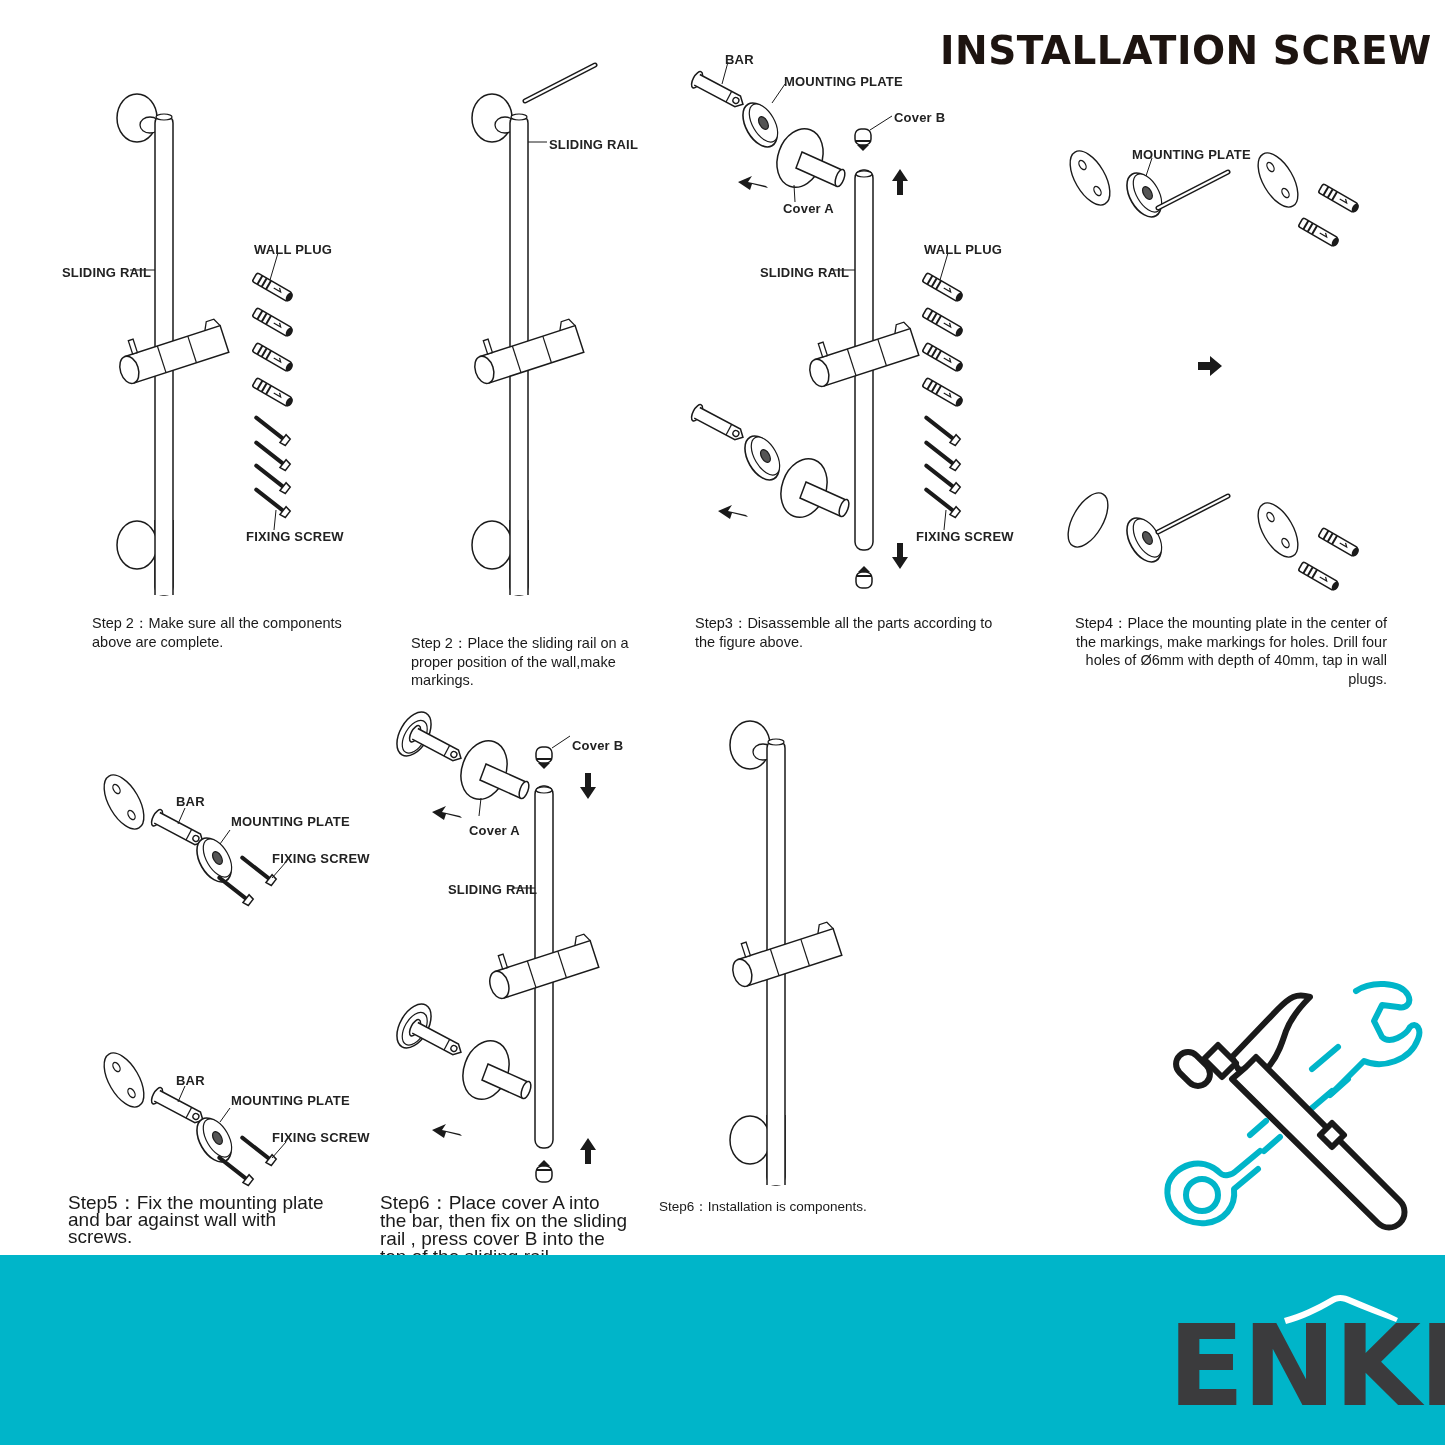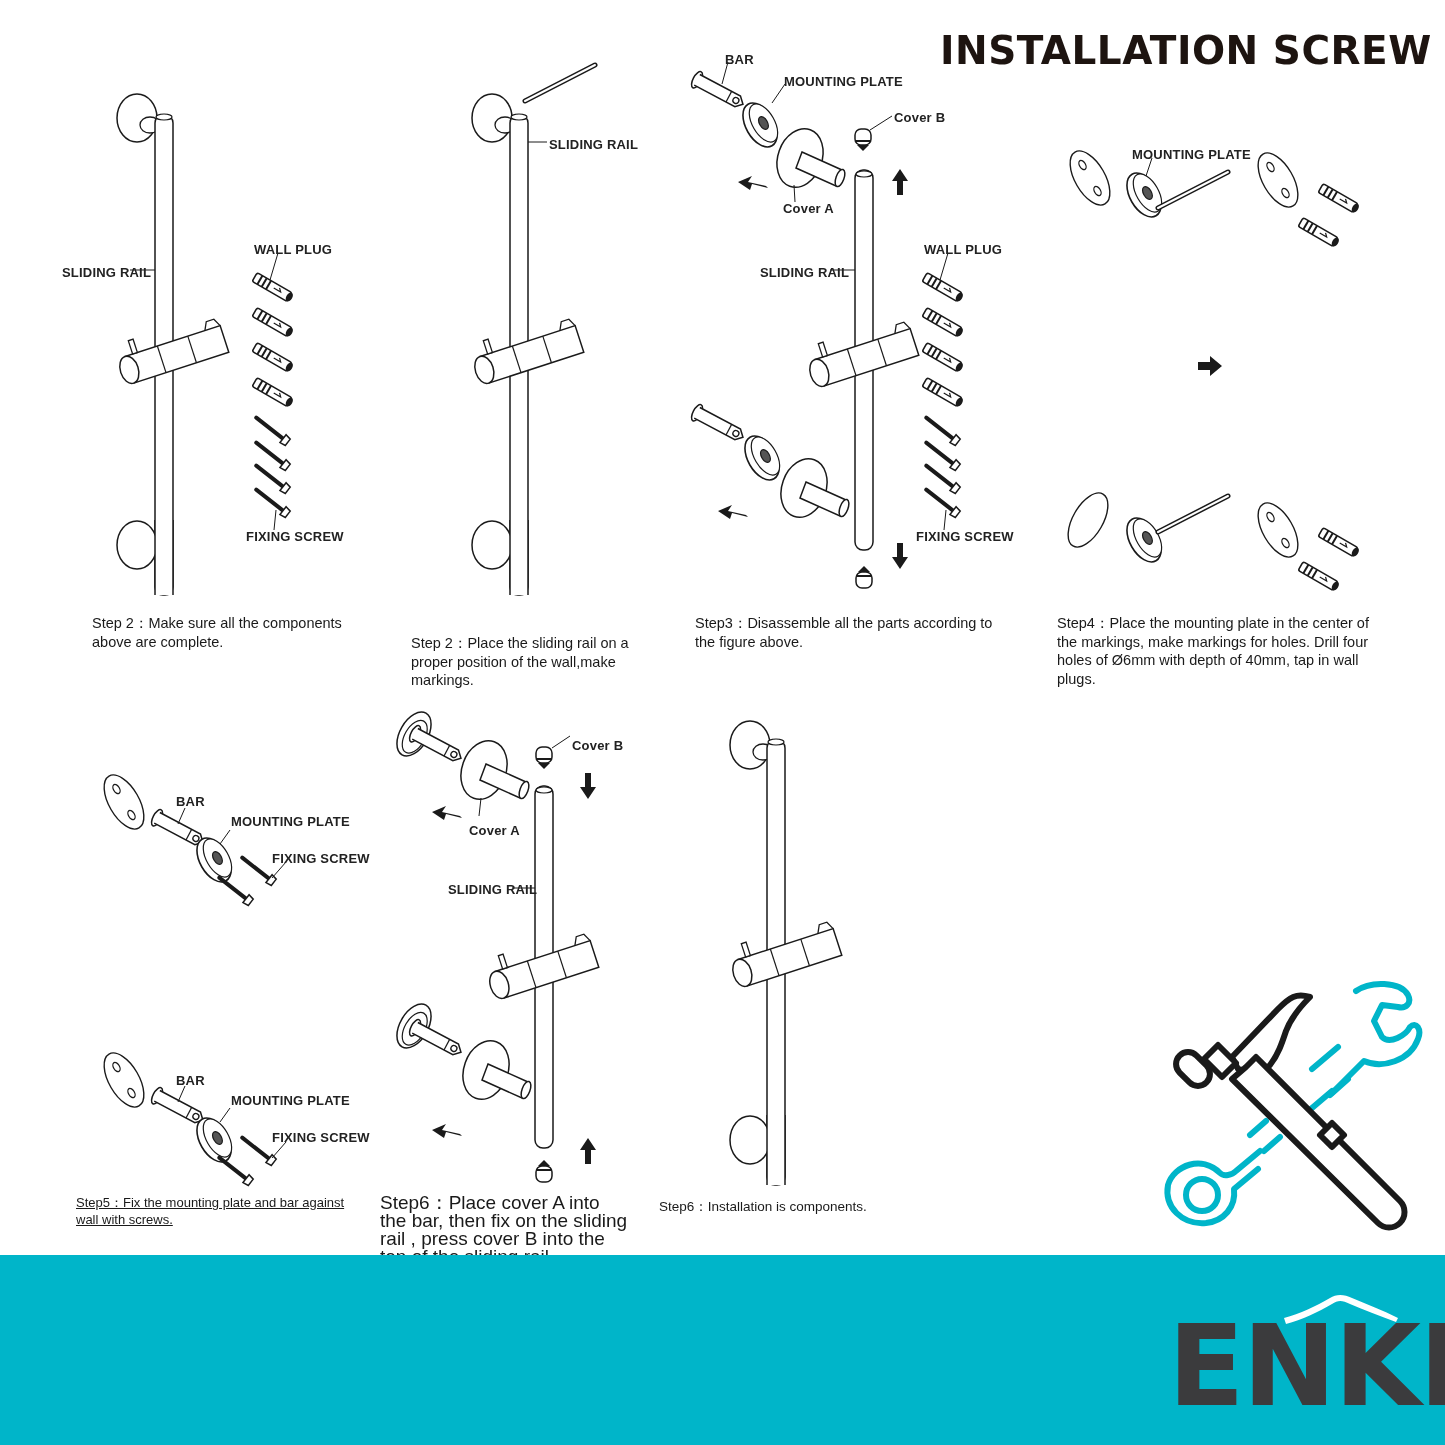--- a/index.html
+++ b/index.html
@@ -218,21 +218,21 @@
     <path d="M158 262 h12 v-6 l12 10 l-12 10 v-6 h-12 z" fill="#1a1a1a"></path>
     <ellipse cx="48" cy="420" rx="15" ry="30" transform="rotate(30 48 420)" fill="#fff" stroke="#1a1a1a" stroke-width="1.4"></ellipse>
     <use href="#mplate" x="104" y="440"></use>
     <use href="#pencil" x="118" y="432"></use>
     <use href="#oval2" x="238" y="430"></use>
     <use href="#wallplug" x="298" y="442"></use>
     <use href="#wallplug" x="278" y="476"></use>
   </svg>
   <span class="lbl" style="left:92px;top:47px;">MOUNTING PLATE</span>
 </div>
-<p class="caption" style="left:1057px;top:614px;width:330px;">Step4：Place the mounting plate in the center of the markings, make markings for holes. Drill four holes of Ø6mm with depth of 40mm, tap in wall plugs.</p>
+<p class="caption" style="left:1057px;top:614px;width:330px;text-align:right;">Step4：Place the mounting plate in the center of the markings, make markings for holes. Drill four holes of Ø6mm with depth of 40mm, tap in wall plugs.</p>
 
 <div class="abs diagram" style="left:80px;top:760px;width:300px;height:430px;">
   <svg width="300" height="430">
     <use href="#oval2" x="44" y="42"></use>
     <use href="#bar" x="100" y="70"></use>
     <line x1="105" y1="48" x2="98" y2="64" stroke="#1a1a1a" stroke-width="1"></line>
     <use href="#mplate" x="134" y="100"></use>
     <line x1="150" y1="70" x2="140" y2="84" stroke="#1a1a1a" stroke-width="1"></line>
     <use href="#screw" x="178" y="110"></use>
     <use href="#screw" x="155" y="130"></use>
@@ -246,21 +246,21 @@
     <use href="#screw" x="155" y="410"></use>
     <line x1="206" y1="382" x2="192" y2="398" stroke="#1a1a1a" stroke-width="1"></line>
   </svg>
   <span class="lbl" style="left:96px;top:34px;">BAR</span>
   <span class="lbl" style="left:151px;top:54px;">MOUNTING PLATE</span>
   <span class="lbl" style="left:192px;top:91px;">FIXING SCREW</span>
   <span class="lbl" style="left:96px;top:313px;">BAR</span>
   <span class="lbl" style="left:151px;top:333px;">MOUNTING PLATE</span>
   <span class="lbl" style="left:192px;top:370px;">FIXING SCREW</span>
 </div>
-<p class="caption" style="left:76px;top:1194px;width:270px;font-size:13px;line-height:17px;text-decoration:underline;">Step5：Fix the mounting plate and bar against wall with screws.</p>
+<p class="caption" style="left:68px;top:1194px;width:270px;font-size:19px;line-height:17px;">Step5：Fix the mounting plate and bar against wall with screws.</p>
 
 <div class="abs diagram" style="left:380px;top:690px;width:280px;height:500px;">
   <svg width="280" height="500">
     <g transform="translate(34,44)">
       <ellipse cx="0" cy="0" rx="14" ry="24" transform="rotate(30)" fill="#fff" stroke="#1a1a1a" stroke-width="1.5"></ellipse>
       <ellipse cx="2" cy="2" rx="10" ry="18" transform="rotate(30)" fill="#fff" stroke="#1a1a1a" stroke-width="1.2"></ellipse>
     </g>
     <use href="#bar" x="58" y="56"></use>
     <use href="#coverA" x="104" y="80"></use>
     <line x1="101" y1="108" x2="99" y2="126" stroke="#1a1a1a" stroke-width="1"></line>

